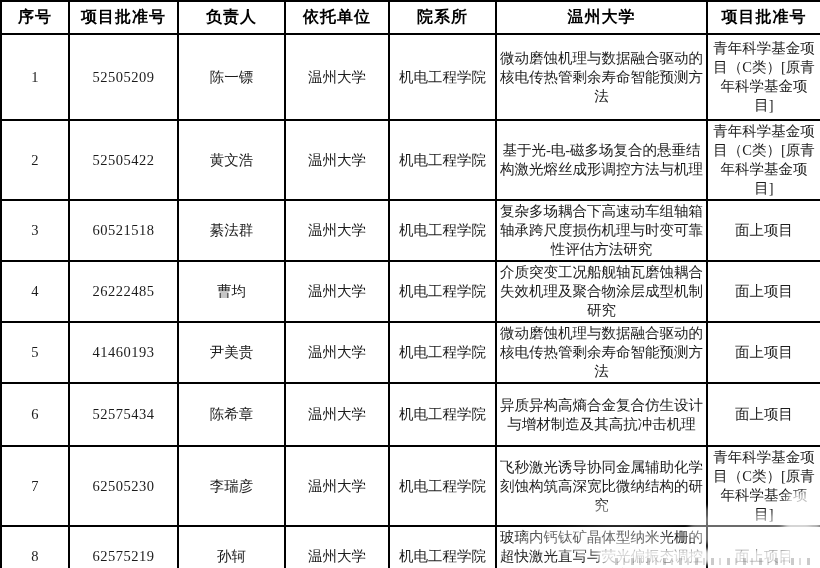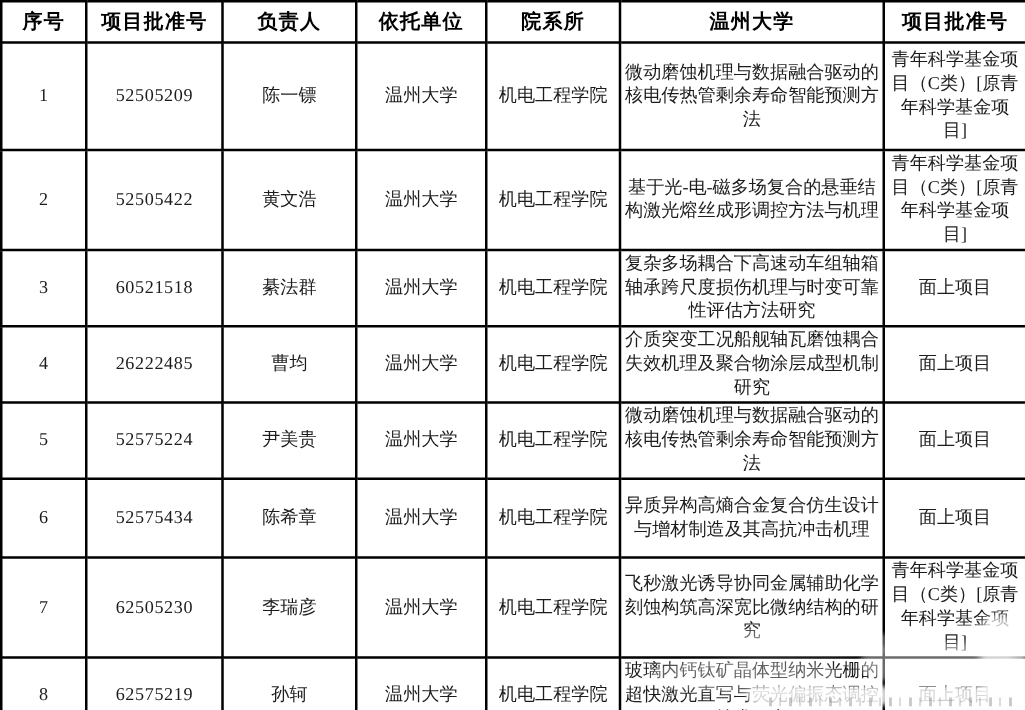--- a/index.html
+++ b/index.html
@@ -135,21 +135,21 @@
         <td class="num">4</td>
         <td class="num">26222485</td>
         <td>曹均</td>
         <td>温州大学</td>
         <td>机电工程学院</td>
         <td class="name-cell">介质突变工况船舰轴瓦磨蚀耦合失效机理及聚合物涂层成型机制研究</td>
         <td>面上项目</td>
       </tr>
       <tr style="height:58px">
         <td class="num">5</td>
-        <td class="num">52575224</td>
+        <td class="num">41460193</td>
         <td>尹美贵</td>
         <td>温州大学</td>
         <td>机电工程学院</td>
         <td class="name-cell">微动磨蚀机理与数据融合驱动的核电传热管剩余寿命智能预测方法</td>
         <td>面上项目</td>
       </tr>
       <tr style="height:63px">
         <td class="num">6</td>
         <td class="num">52575434</td>
         <td>陈希章</td>

